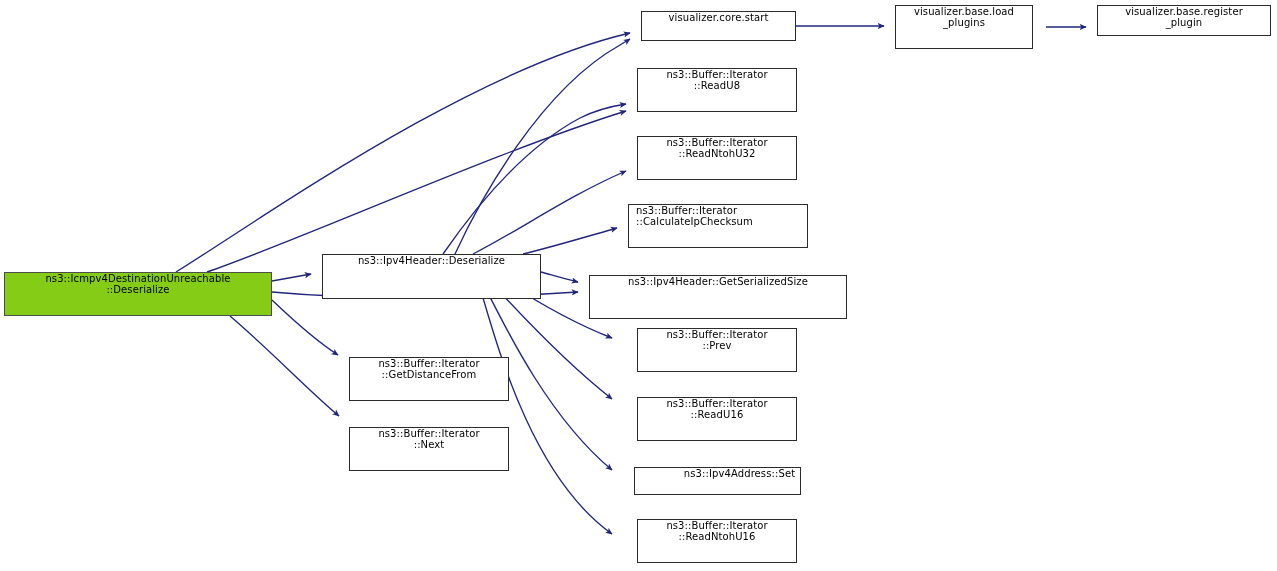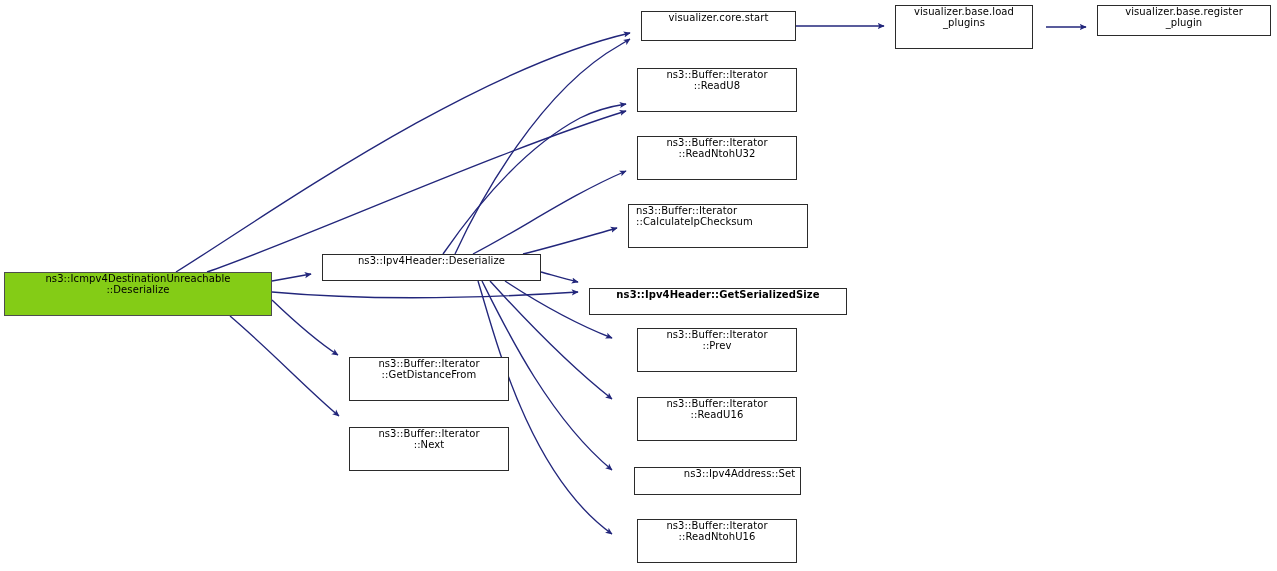--- a/index.html
+++ b/index.html
@@ -43,21 +43,21 @@
         <path d="M478,281 C494,333 528,474 612,534" marker-end="url(#arrow)"></path>
         <path d="M796,26 L884,26" marker-end="url(#arrow)"></path>
         <path d="M1046,27 L1086,27" marker-end="url(#arrow)"></path>
       </g>
   </svg>
   <div id="node-layer">
       <div class="node root" style="left: 4px; top: 272px; width: 268px; height: 44px;">
         <span class="lbl">ns3::Icmpv4DestinationUnreachable
 ::Deserialize</span>
       </div>
-      <div class="node" style="left: 322px; top: 254px; width: 219px; height: 27px;">
+      <div class="node" style="left: 322px; top: 254px; width: 219px; height: 45px;">
         <span class="lbl">ns3::Ipv4Header::Deserialize</span>
       </div>
       <div class="node" style="left: 641px; top: 11px; width: 155px; height: 30px;">
         <span class="lbl">visualizer.core.start</span>
       </div>
       <div class="node" style="left: 895px; top: 5px; width: 138px; height: 44px;">
         <span class="lbl">visualizer.base.load
 _plugins</span>
       </div>
       <div class="node" style="left: 1097px; top: 5px; width: 174px; height: 31px;">
@@ -69,21 +69,21 @@
 ::ReadU8</span>
       </div>
       <div class="node" style="left: 637px; top: 136px; width: 160px; height: 44px;">
         <span class="lbl">ns3::Buffer::Iterator
 ::ReadNtohU32</span>
       </div>
       <div class="node leftalign" style="left: 628px; top: 204px; width: 180px; height: 44px;">
         <span class="lbl">ns3::Buffer::Iterator
 ::CalculateIpChecksum</span>
       </div>
-      <div class="node" style="left: 589px; top: 288px; width: 258px; height: 27px; font-weight: bold;">
+      <div class="node" style="left: 589px; top: 275px; width: 258px; height: 44px;">
         <span class="lbl">ns3::Ipv4Header::GetSerializedSize</span>
       </div>
       <div class="node" style="left: 637px; top: 328px; width: 160px; height: 44px;">
         <span class="lbl">ns3::Buffer::Iterator
 ::Prev</span>
       </div>
       <div class="node" style="left: 637px; top: 397px; width: 160px; height: 44px;">
         <span class="lbl">ns3::Buffer::Iterator
 ::ReadU16</span>
       </div>

